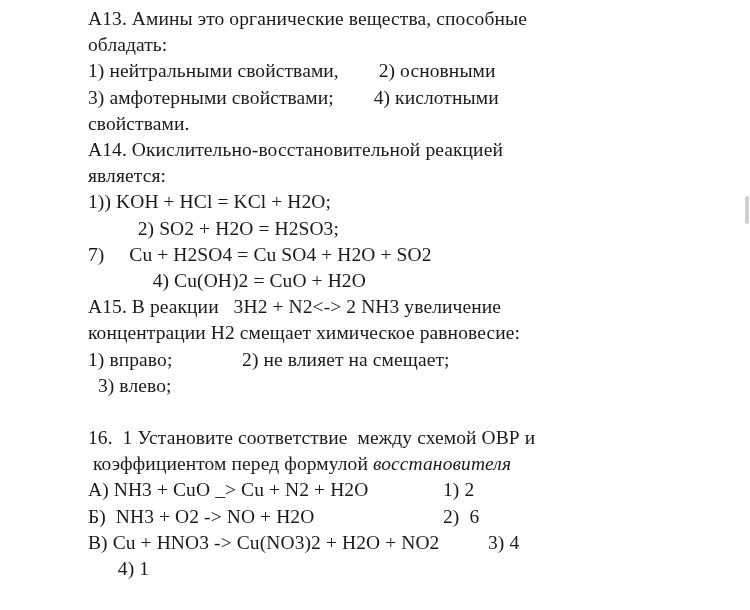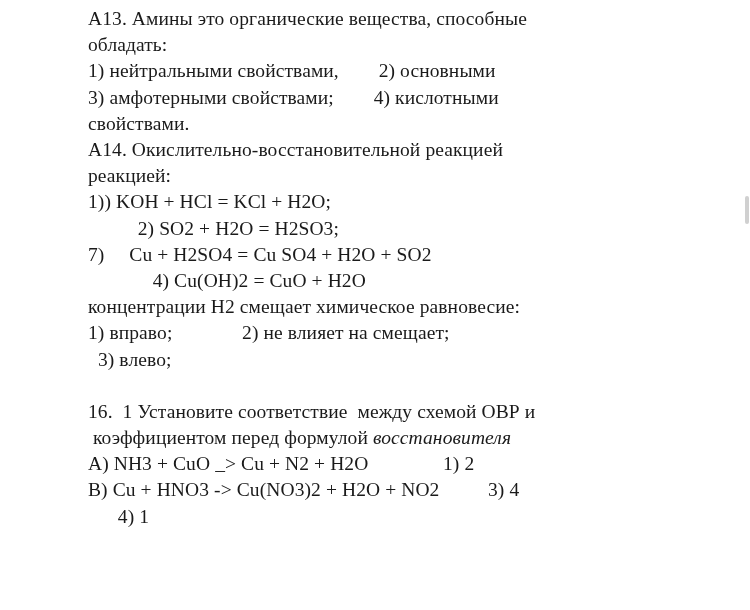--- a/index.html
+++ b/index.html
@@ -62,35 +62,37 @@
 
 <div id="page">
   <div class="content">
 
     <div class="line">A13. Амины это органические вещества, способные</div>
     <div class="line">обладать:</div>
     <div class="line">1) нейтральными свойствами,        2) основными</div>
     <div class="line">3) амфотерными свойствами;        4) кислотными</div>
     <div class="line">свойствами.</div>
     <div class="line">A14. Окислительно-восстановительной реакцией</div>
-    <div class="line">реакцией:</div>
+    <div class="line">является:</div>
     <div class="line">1)) KOH + HCl = KCl + H2O;</div>
     <div class="line">          2) SO2 + H2O = H2SO3;</div>
     <div class="line">7)     Cu + H2SO4 = Cu SO4 + H2O + SO2</div>
     <div class="line">             4) Cu(OH)2 = CuO + H2O</div>
+    <div class="line">A15. В реакции   3H2 + N2&lt;-&gt; 2 NH3 увеличение</div>
     <div class="line">концентрации H2 смещает химическое равновесие:</div>
     <div class="line">1) вправо;              2) не влияет на смещает;</div>
     <div class="line">  3) влево;</div>
 
     <div class="gap"></div>
 
     <div class="line">16.  1 Установите соответствие  между схемой ОВР и</div>
     <div class="line"><span> коэффициентом перед формулой </span><span class="italic">восстановителя</span></div>
 
     <div class="line"><span style="display:inline-block;width:355px">А) NH3 + CuO _&gt; Cu + N2 + H2O</span><span>1) 2</span></div>
+    <div class="line"><span style="display:inline-block;width:355px">Б)  NH3 + O2 -&gt; NO + H2O</span><span>2)  6</span></div>
     <div class="line"><span style="display:inline-block;width:400px">В) Cu + HNO3 -&gt; Cu(NO3)2 + H2O + NO2</span><span>3) 4</span></div>
     <div class="line"><span>      4) 1</span></div>
 
   </div>
 
   <div class="edge-strip"></div>
   <div class="edge-mark"></div>
 </div>
 
 </body></html>

